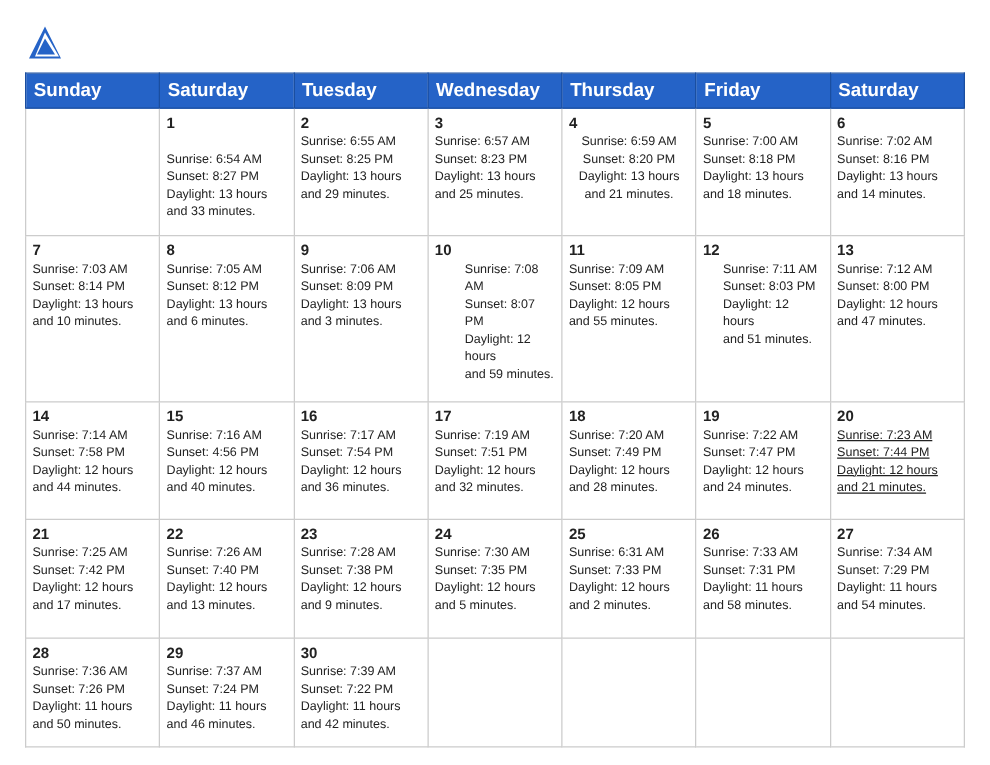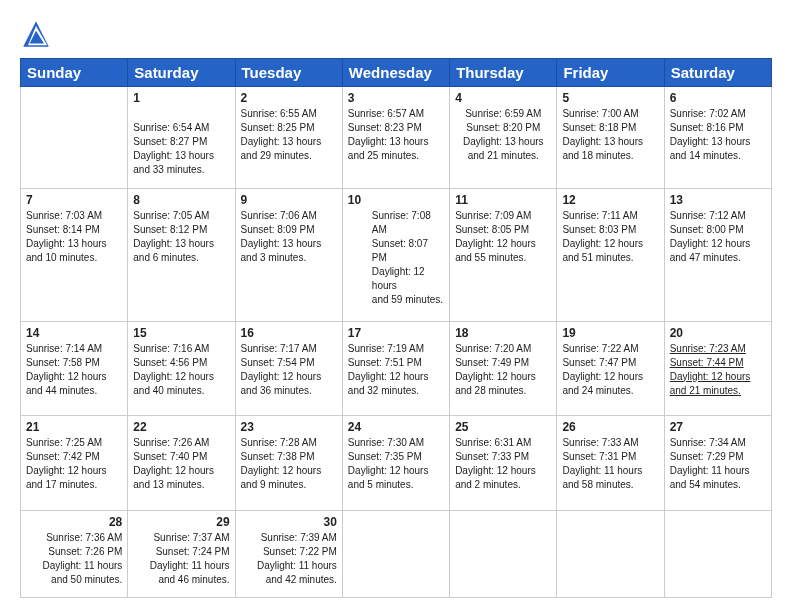--- a/index.html
+++ b/index.html
@@ -85,21 +85,20 @@
     .cell-text {
       font-size: 10px;
       line-height: 1.4;
       color: #222;
     }
     .empty-cell {
       background: #fff;
     }
     .last-row td {
       height: 74px;
-      text-align: right;
     }
   </style>
 </head>
 <body>
 
 <div class="page">
   <div class="header">
     <div class="logo">
       <svg class="logo-icon" viewBox="0 0 40 40">
         <polygon points="20,4 36,36 4,36" fill="#2563c7"></polygon>
@@ -208,21 +207,21 @@
           </td>
           <td>
             <span class="day-num">11</span>
             <div class="cell-text" style="white-space: pre-line;">Sunrise: 7:09 AM
 Sunset: 8:05 PM
 Daylight: 12 hours
 and 55 minutes.</div>
           </td>
           <td>
             <span class="day-num">12</span>
-            <div class="cell-text" style="white-space: pre-line;">Sunrise: 7:11 AM
+            <div class="cell-text" style="white-space: pre-line; margin-left: 16px;">Sunrise: 7:11 AM
 Sunset: 8:03 PM
 Daylight: 12 hours
 and 51 minutes.</div>
           </td>
           <td>
             <span class="day-num">13</span>
             <div class="cell-text" style="white-space: pre-line;">Sunrise: 7:12 AM
 Sunset: 8:00 PM
 Daylight: 12 hours
 and 47 minutes.</div>

